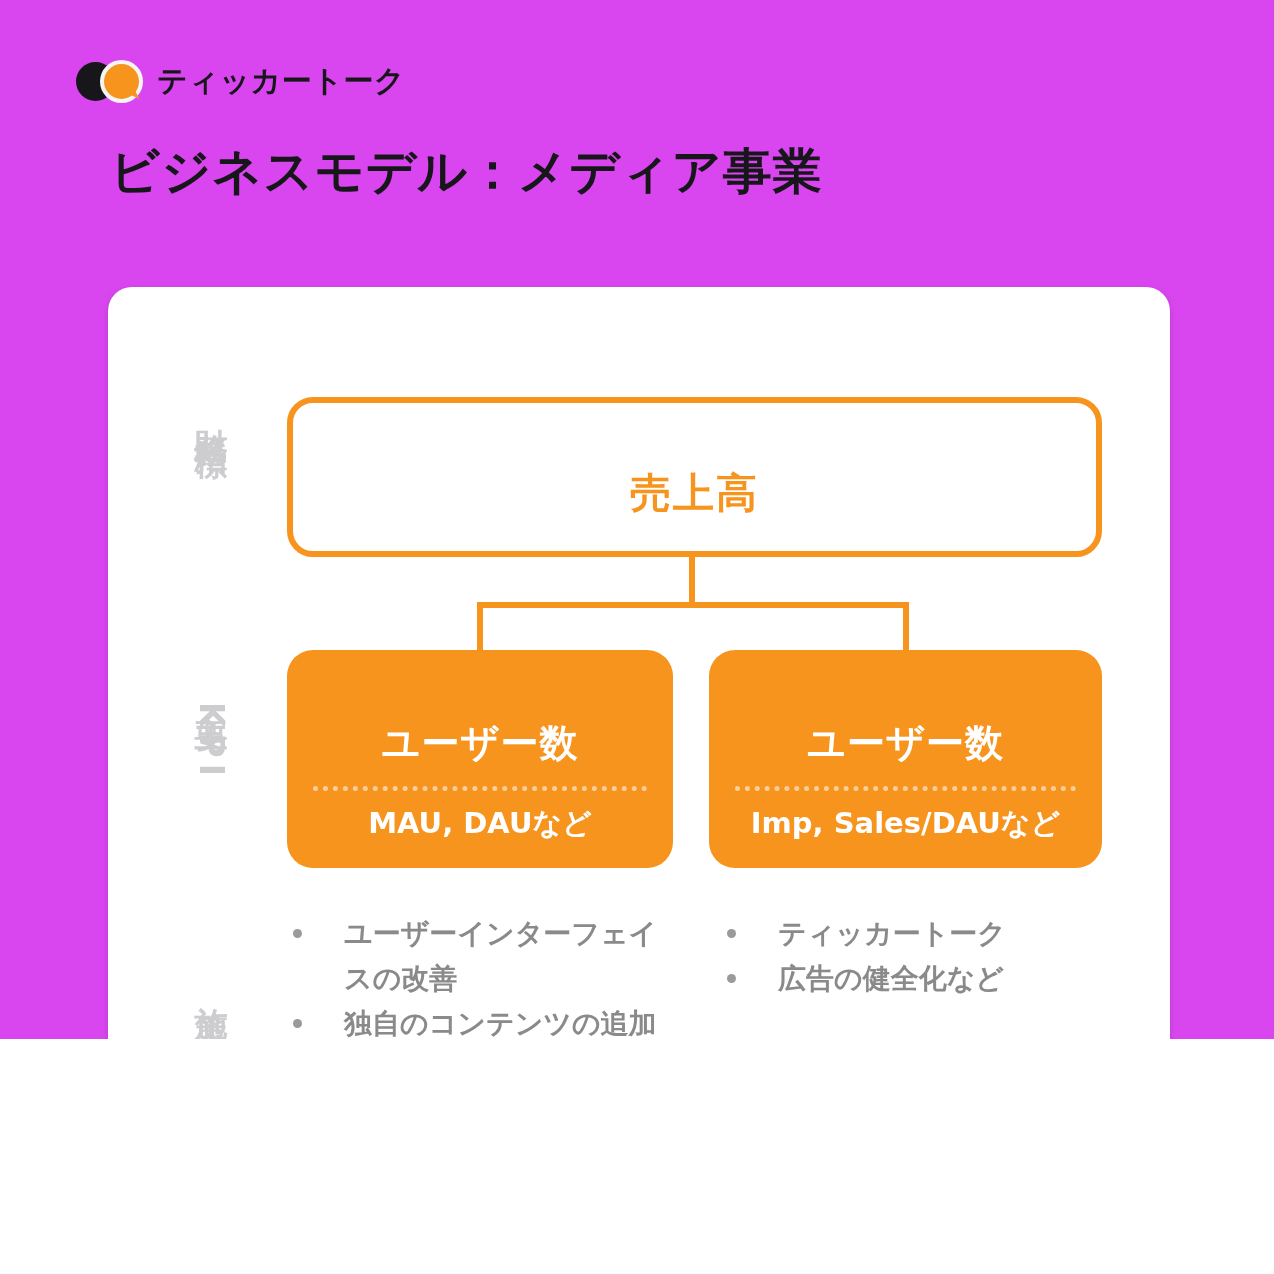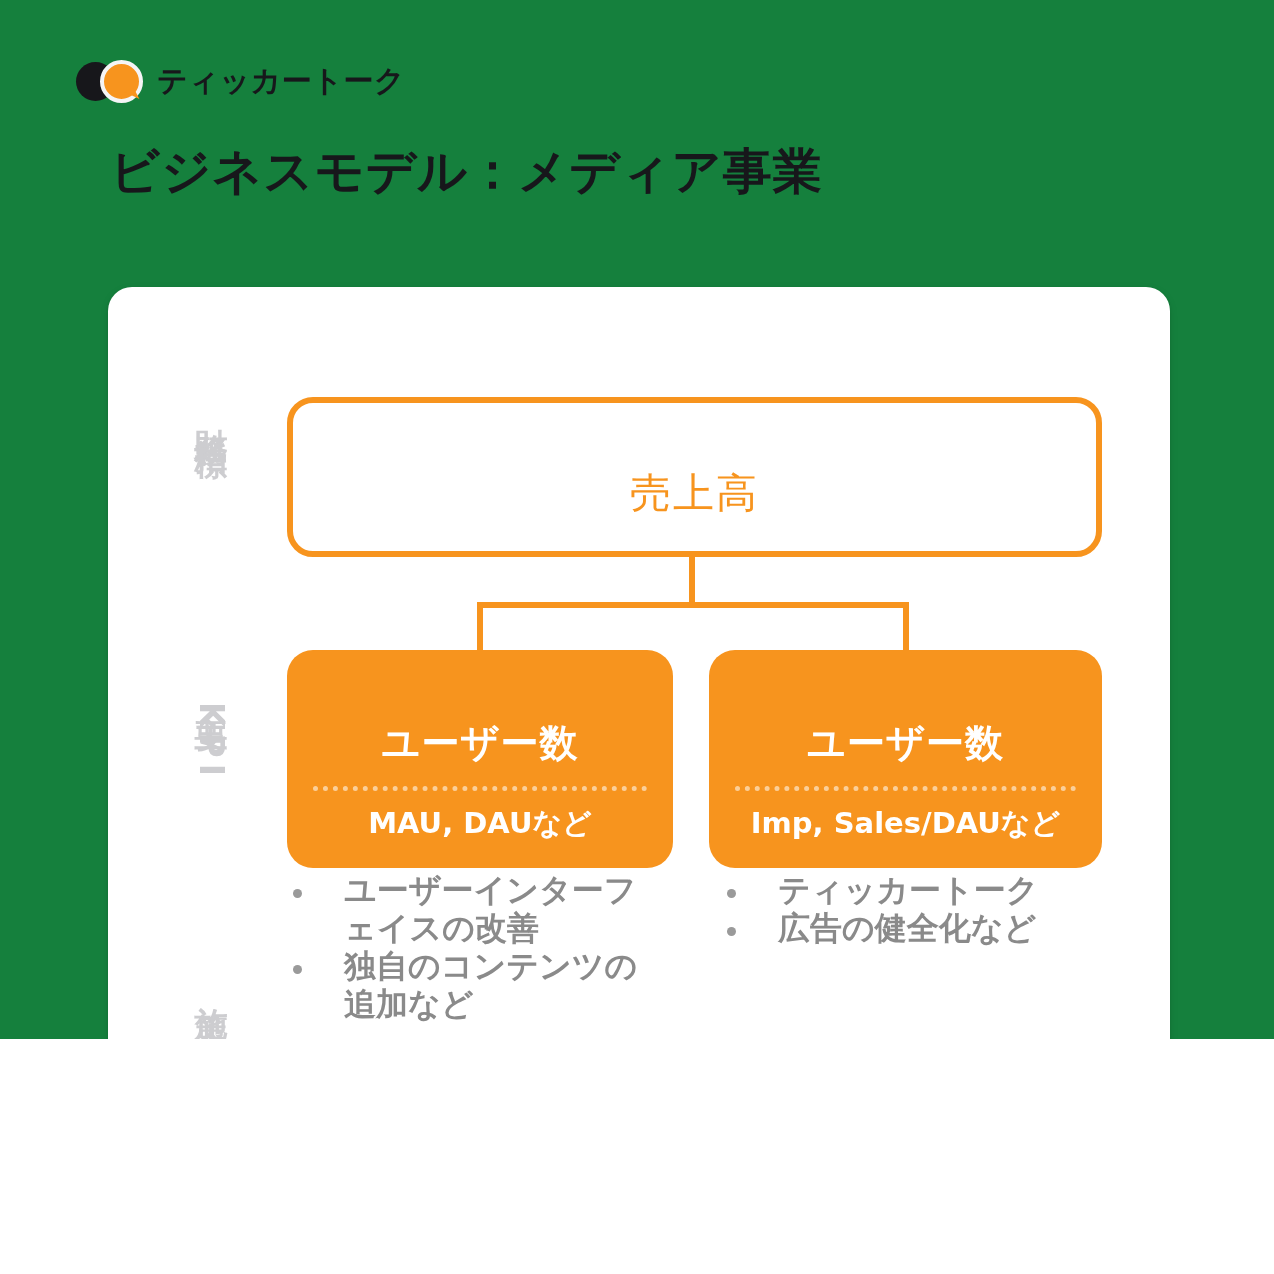--- a/index.html
+++ b/index.html
@@ -1,19 +1,19 @@
 <!DOCTYPE html>
 <html><head>
 <meta charset="utf-8">
 <style>
   * { margin:0; padding:0; box-sizing:border-box; }
   html,body { width:1274px; height:1274px; }
   body { font-family:"DejaVu Sans","Liberation Sans",sans-serif; }
 
-  .page { position:relative; width:1274px; height:1039px; background:#15803d; overflow:hidden; }
+  .page { position:relative; width:1274px; height:1039px; background:#d946ef; overflow:hidden; }
 
   
   .brand { position:absolute; left:76px; top:58px; display:flex; align-items:center; height:46px; }
   .bubble-black { width:39px; height:39px; border-radius:50%; background:#17171B; position:relative; z-index:0; }
   .bubble-orange { width:43px; height:43px; border-radius:50%; background:#F7941E;
                    border:4px solid #F5F5F6; margin-left:-15px; position:relative; z-index:1; }
   .bubble-tail { position:absolute; right:2px; bottom:-3px; width:0; height:0;
                  border-left:10px solid transparent; border-top:13px solid #F7941E;
                  transform:rotate(-28deg); }
   .brand-text { margin-left:14px; font-size:30px; font-weight:900; color:#17171B; letter-spacing:0.5px; }
@@ -31,42 +31,42 @@
   .row-label { position:absolute; left:80px; writing-mode:vertical-rl; text-orientation:mixed;
                font-weight:700; color:#CDCDD0; font-size:33px; letter-spacing:6px; }
   .lbl-financial { top:115px; }
   .lbl-kpi       { top:403px; }
   .lbl-measures  { top:694px; }
 
   
   .root-box { position:absolute; left:179px; top:110px; width:815px; height:160px;
               border:6px solid #F7941E; border-radius:26px; background:#FFFFFF;
               display:flex; align-items:center; justify-content:center; }
-  .root-label { font-size:41px; font-weight:400; color:#F7941E; letter-spacing:2px;margin-top:32px; }
+  .root-label { font-size:41px; font-weight:700; color:#F7941E; letter-spacing:2px;margin-top:32px; }
 
   
   .conn { position:absolute; background:#F7941E; }
   .conn-stub   { left:581px; top:268px; width:6px;  height:50px; }
   .conn-hline  { left:369px; top:315px; width:432px; height:6px; }
   .conn-vleft  { left:369px; top:318px; width:6px;  height:46px; }
   .conn-vright { left:795px; top:318px; width:6px;  height:46px; }
 
   
   .kpi-box { position:absolute; top:363px; height:218px; background:#F7941E; border-radius:26px;
              color:#FFFFFF; display:flex; flex-direction:column; align-items:center;
              justify-content:center; padding:0 26px; text-align:center; }
   .kpi-left  { left:179px; width:386px; }
   .kpi-right { left:601px; width:393px; }
   .kpi-title { font-size:38px; font-weight:800; letter-spacing:1px;margin-top:44px; }
   .kpi-divider { width:100%; border-bottom:5px dotted rgba(255,255,255,0.55); margin:17px 0 13px; }
   .kpi-sub { font-size:29px; font-weight:700; }
 
   
-  .bullets { position:absolute; top:584px; list-style:none; color:#8A8A8A;
-             font-size:32px; font-weight:600; line-height:38px; }
+  .bullets { position:absolute; top:624px; list-style:none; color:#8A8A8A;
+             font-size:28px; font-weight:600; line-height:45px; }
   .bullets-left  { left:185px; }
   .bullets-right { left:619px; }
   .bullets li { display:flex; align-items:flex-start; }
   .dot { flex:0 0 auto; width:9px; height:9px; border-radius:50%; background:#9A9A9A;
          margin-top:18px; margin-right:42px; }
   .bullets-left  .btext { width:315px; }
   .bullets-right .btext { width:340px; }
 </style>
 </head>
 <body>

